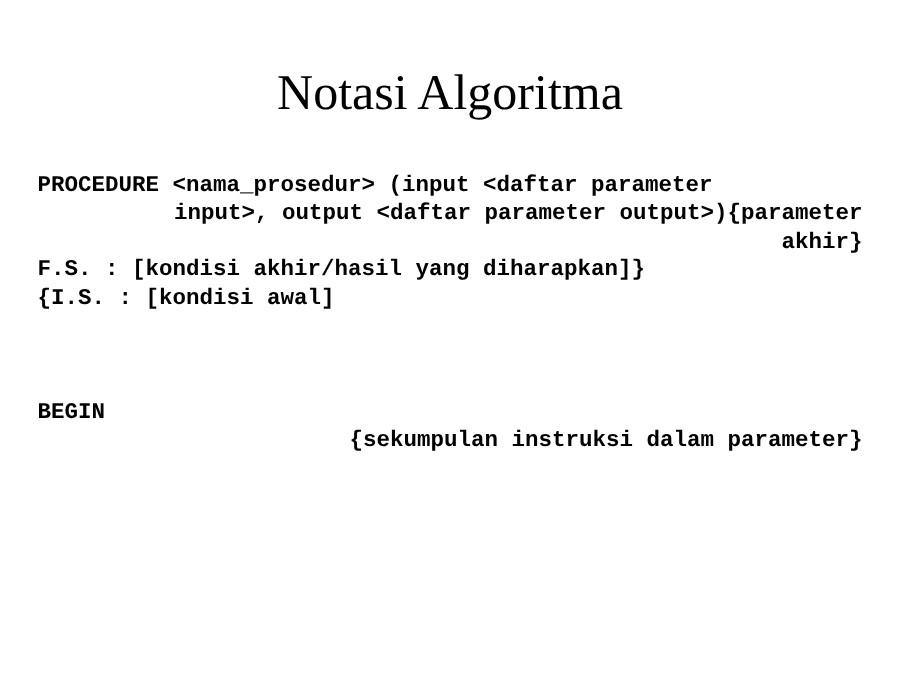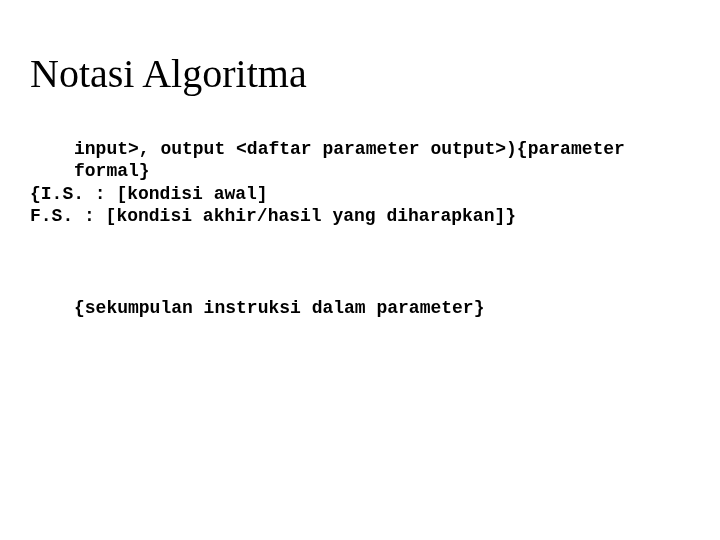--- a/index.html
+++ b/index.html
@@ -9,48 +9,50 @@
     }
     body {
       width: 720px;
       height: 540px;
       background: #ffffff;
       font-family: "Times New Roman", Times, serif;
       color: #000000;
       padding: 50px 30px 30px 30px;
     }
     .title {
+      text-align: center;
       font-size: 40px;
       font-weight: normal;
       margin-bottom: 18px;
       font-family: "Times New Roman", Times, serif;
     }
     .code-block {
       font-family: "Courier New", Courier, monospace;
       font-size: 18px;
       font-weight: bold;
       line-height: 1.25;
       white-space: pre-wrap;
       margin-bottom: 24px;
     }
     .block1 {
       padding-left: 0;
     }
     .indent {
       padding-left: 44px;
       display: block;
+      text-align: right;
     }
     .line {
       display: block;
     }
   </style>
 </head>
 <body>
 
 <h1 class="title">Notasi Algoritma</h1>
 
 <div class="code-block block1">
-<span class="indent">input&gt;, output &lt;daftar parameter output&gt;){parameter</span><span class="indent">formal}</span><span class="line">{I.S. : [kondisi awal]</span><span class="line">F.S. : [kondisi akhir/hasil yang diharapkan]}</span>
+<span class="line">PROCEDURE &lt;nama_prosedur&gt; (input &lt;daftar parameter</span><span class="indent">input&gt;, output &lt;daftar parameter output&gt;){parameter</span><span class="indent">akhir}</span><span class="line">F.S. : [kondisi akhir/hasil yang diharapkan]}</span><span class="line">{I.S. : [kondisi awal]</span>
 </div>
 
 <div class="code-block">
-<span class="indent">{sekumpulan instruksi dalam parameter}</span>
+<span class="line">BEGIN</span><span class="indent">{sekumpulan instruksi dalam parameter}</span>
 </div>
 
 </body></html>

